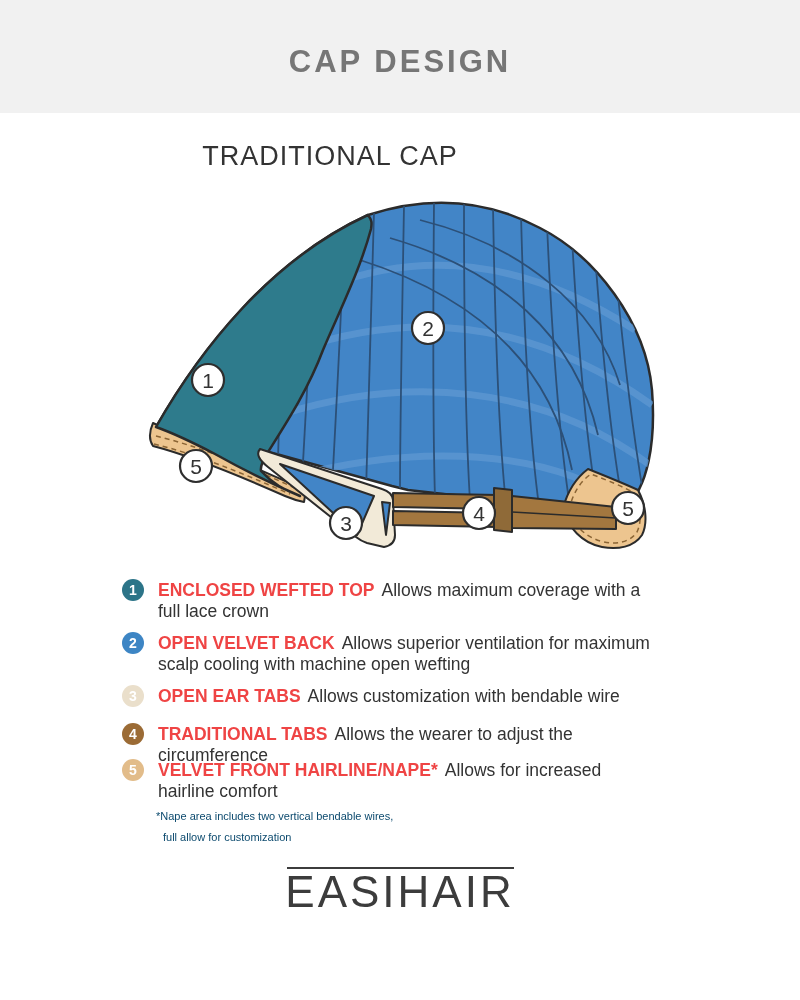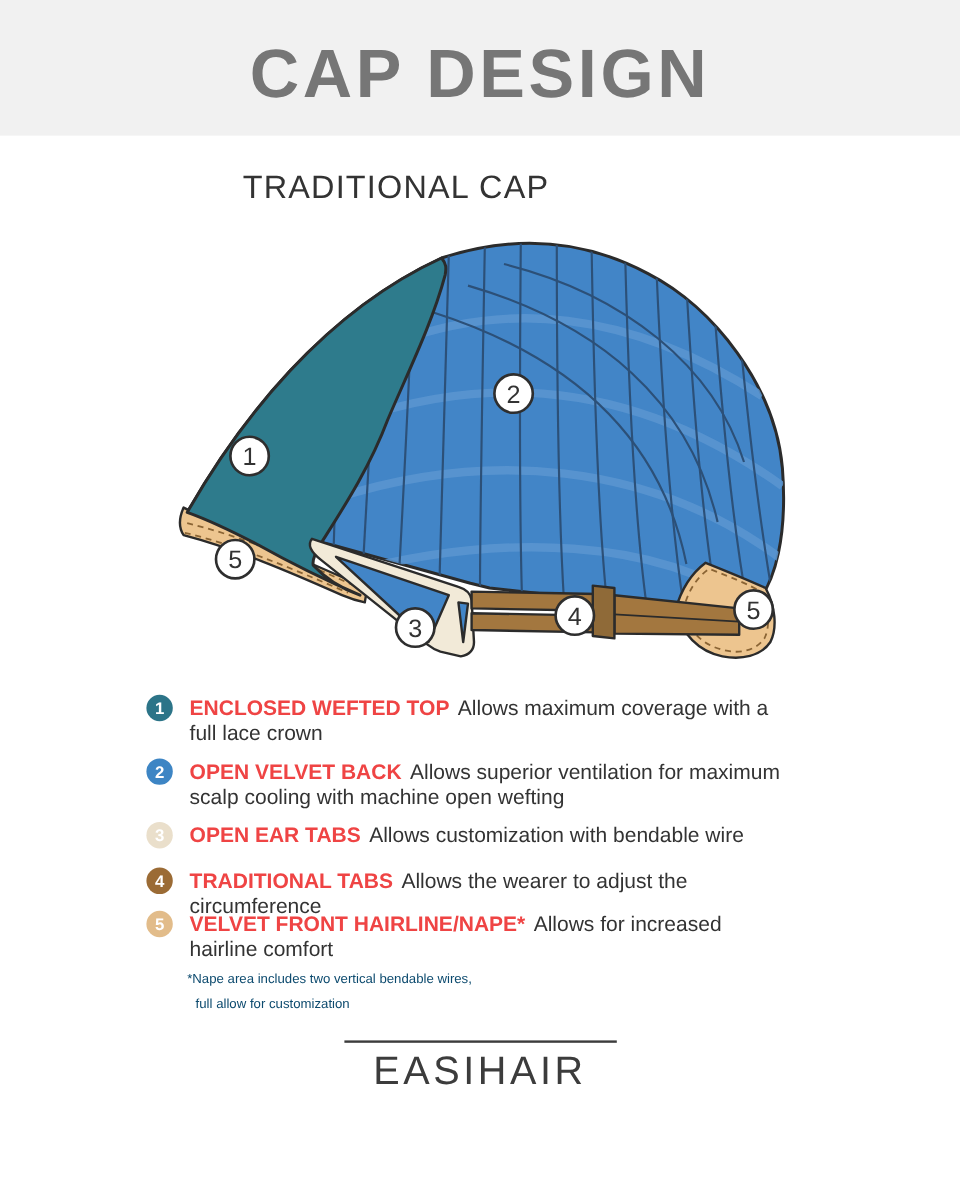--- a/index.html
+++ b/index.html
@@ -7,21 +7,21 @@
     position:relative;width:800px;height:1000px;margin:0 auto;
     background:#ffffff;overflow:hidden;
     font-family:"Liberation Sans","DejaVu Sans",sans-serif;
   }
   .band{
     position:absolute;left:0;top:0;width:800px;height:113px;
     background:#f1f1f1;display:flex;align-items:center;justify-content:center;
   }
   .band h1{
     margin:0;padding-top:10px;
-    font-size:57px;font-weight:bold;letter-spacing:3px;color:#767676;
+    font-size:31px;font-weight:bold;letter-spacing:3px;color:#767676;
   }
   .subtitle{
     position:absolute;left:0;top:141px;width:660px;text-align:center;
     font-size:27px;font-weight:400;letter-spacing:1px;color:#333333;
   }
   .illustration{position:absolute;left:120px;top:190px;width:560px;height:380px;}
   .legend-item{
     position:absolute;left:122px;display:flex;align-items:flex-start;
   }
   .badge{
@@ -37,21 +37,21 @@
   .item1{top:579px;} .item2{top:632px;} .item3{top:685px;}
   .item4{top:723px;} .item5{top:759px;}
   .footnote{
     position:absolute;left:156px;top:806px;
     font-size:11px;line-height:21px;color:#0c4a6e;
   }
   .footnote .fn2{padding-left:7px;}
   .logo{position:absolute;left:0;top:864px;width:800px;text-align:center;color:#3c3c3c;}
   .logo .l1{font-size:37px;letter-spacing:3px;line-height:42px;}
   .logo .rule{width:227px;height:2px;background:#3c3c3c;margin:3px auto 5px auto;}
-  .logo .l2{font-size:33px;letter-spacing:3px;line-height:36px;}
+  .logo .l2{font-size:44px;letter-spacing:3px;line-height:36px;}
   svg .callout-num{
     font-family:"Liberation Sans","DejaVu Sans",sans-serif;
     font-size:21px;fill:#333333;
   }
 </style>
 </head>
 <body>
 
 <div class="page">
 

